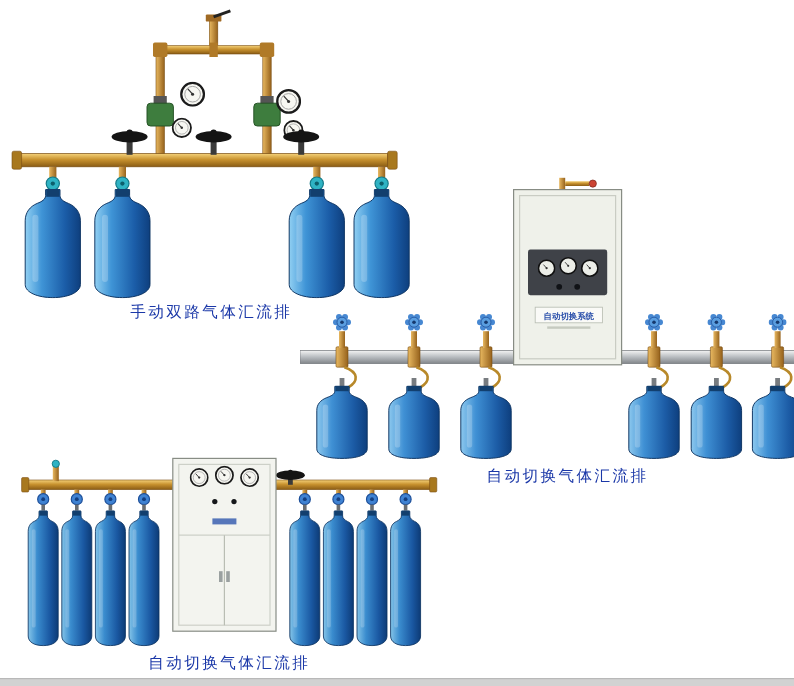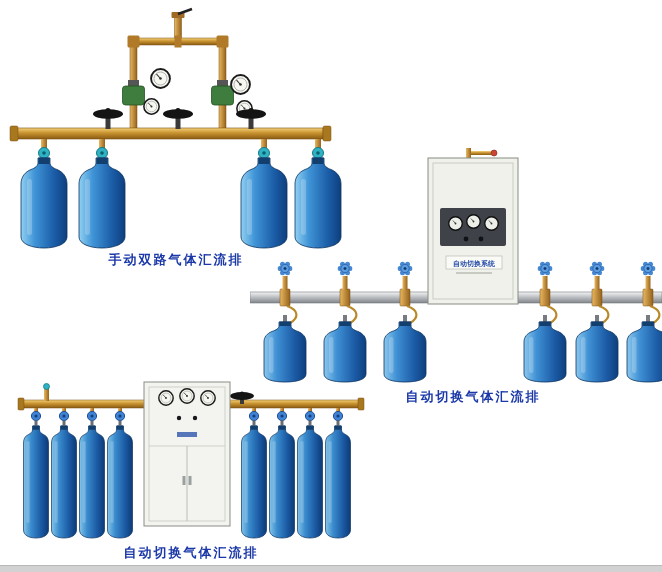--- a/index.html
+++ b/index.html
@@ -8,21 +8,21 @@
     position:relative; width:662px; height:572px;
     background:#ffffff; overflow:hidden;
   }
   .product { position:absolute; margin:0; padding:0; }
   #p1 { left:8px;  top:6px;   width:336px; }
   #p2 { left:250px; top:148px; width:412px; }
   #p3 { left:16px; top:380px; width:350px; }
   .art { display:block; }
   .caption {
     display:block; width:100%; box-sizing:border-box;
-    text-align:center; color:#1b38a8; font-weight:bold;
+    text-align:center; color:#1b38a8; font-weight:normal;
     font-size:13px; letter-spacing:2px; line-height:14px;
   }
   #p1 .caption { margin-top:3px; }
   #p2 .caption { margin-top:6px; padding-left:34px; }
   #p3 .caption { margin-top:2px; }
   .bottom-strip {
     position:absolute; left:0; top:565px; width:662px; height:7px;
     background:#d2d2d2; border-top:1px solid #b8b8b8;
   }
 </style>

